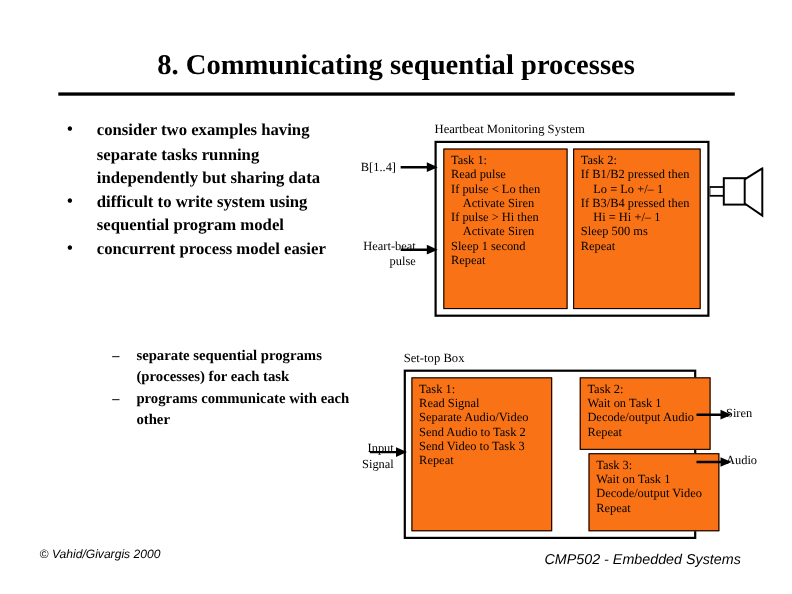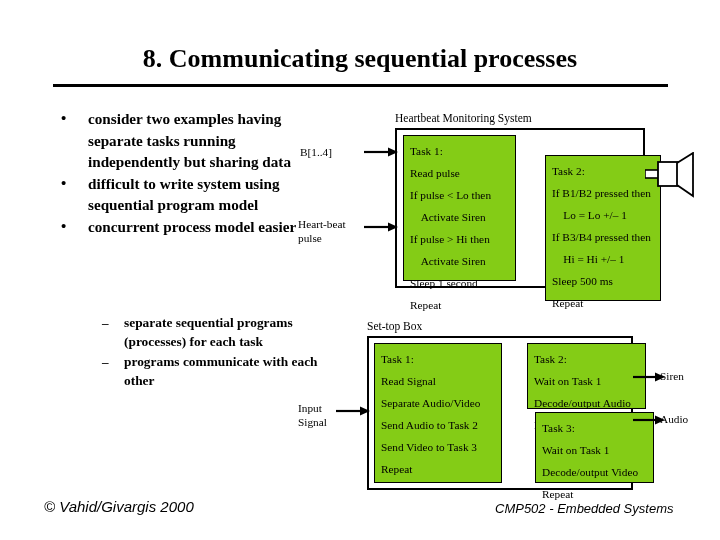--- a/index.html
+++ b/index.html
@@ -85,25 +85,25 @@
     position: absolute;
     left: 6px;
     top: 0px;
     font-size: 13px;
     line-height: 19px;
   }
 
   
   #footer-left {
     position: absolute;
-    left: 44px;
+    left: 36px;
     top: 498px;
     font-family: "Liberation Sans", sans-serif;
     font-style: italic;
-    font-size: 15px;
+    font-size: 11px;
     color: #000;
     white-space: nowrap;
   }
   #footer-right {
     position: absolute;
     left: 495px;
     top: 501px;
     font-family: "Liberation Sans", sans-serif;
     font-style: italic;
     font-size: 13px;
@@ -121,35 +121,35 @@
   }
   .outer-box {
     position: absolute;
     border: 2px solid #000;
     background: #fff;
     box-sizing: border-box;
   }
   .task-box {
     position: absolute;
     border: 1.5px solid #000;
-    background: #84cc16;
+    background: #f97316;
     box-sizing: border-box;
     padding: 4px 0 0 6px;
     font-family: "Liberation Serif", serif;
     font-size: 11.3px;
-    line-height: 22px;
+    line-height: 13px;
     white-space: pre;
   }
   .sig-label {
     position: absolute;
     font-family: "Liberation Serif", serif;
     font-size: 11.3px;
     line-height: 13.5px;
     white-space: pre-line;
-    text-align: left;
+    text-align: right;
   }
   .arrow {
     position: absolute;
     height: 10px;
   }
 
   
   #speaker { position: absolute; }
 </style>
 </head>
@@ -192,21 +192,21 @@
 
   <div class="task-box" style="left:403px; top:135px; width:113px; height:146px;"><span>Task 1:</span>
 <span>Read pulse
 If pulse &lt; Lo then
     Activate Siren
 If pulse &gt; Hi then
     Activate Siren
 Sleep 1 second
 Repeat</span></div>
 
-  <div class="task-box" style="left:545px; top:135px; width:116px; height:146px;margin-top:20px;"><span>Task 2:</span>
+  <div class="task-box" style="left:521px; top:135px; width:116px; height:146px;"><span>Task 2:</span>
 <span>If B1/B2 pressed then
     Lo = Lo +/– 1
 If B3/B4 pressed then
     Hi = Hi +/– 1
 Sleep 500 ms
 Repeat</span></div>
 
   <div class="sig-label" style="left:300px; top:146px; width:60px;">B[1..4]</div>
   <svg class="arrow" style="left:364px; top:147px; width:34px; height:10px;" viewBox="0 0 34 10">
     <line x1="0" y1="5" x2="25" y2="5" stroke="#000" stroke-width="2.2"></line>

